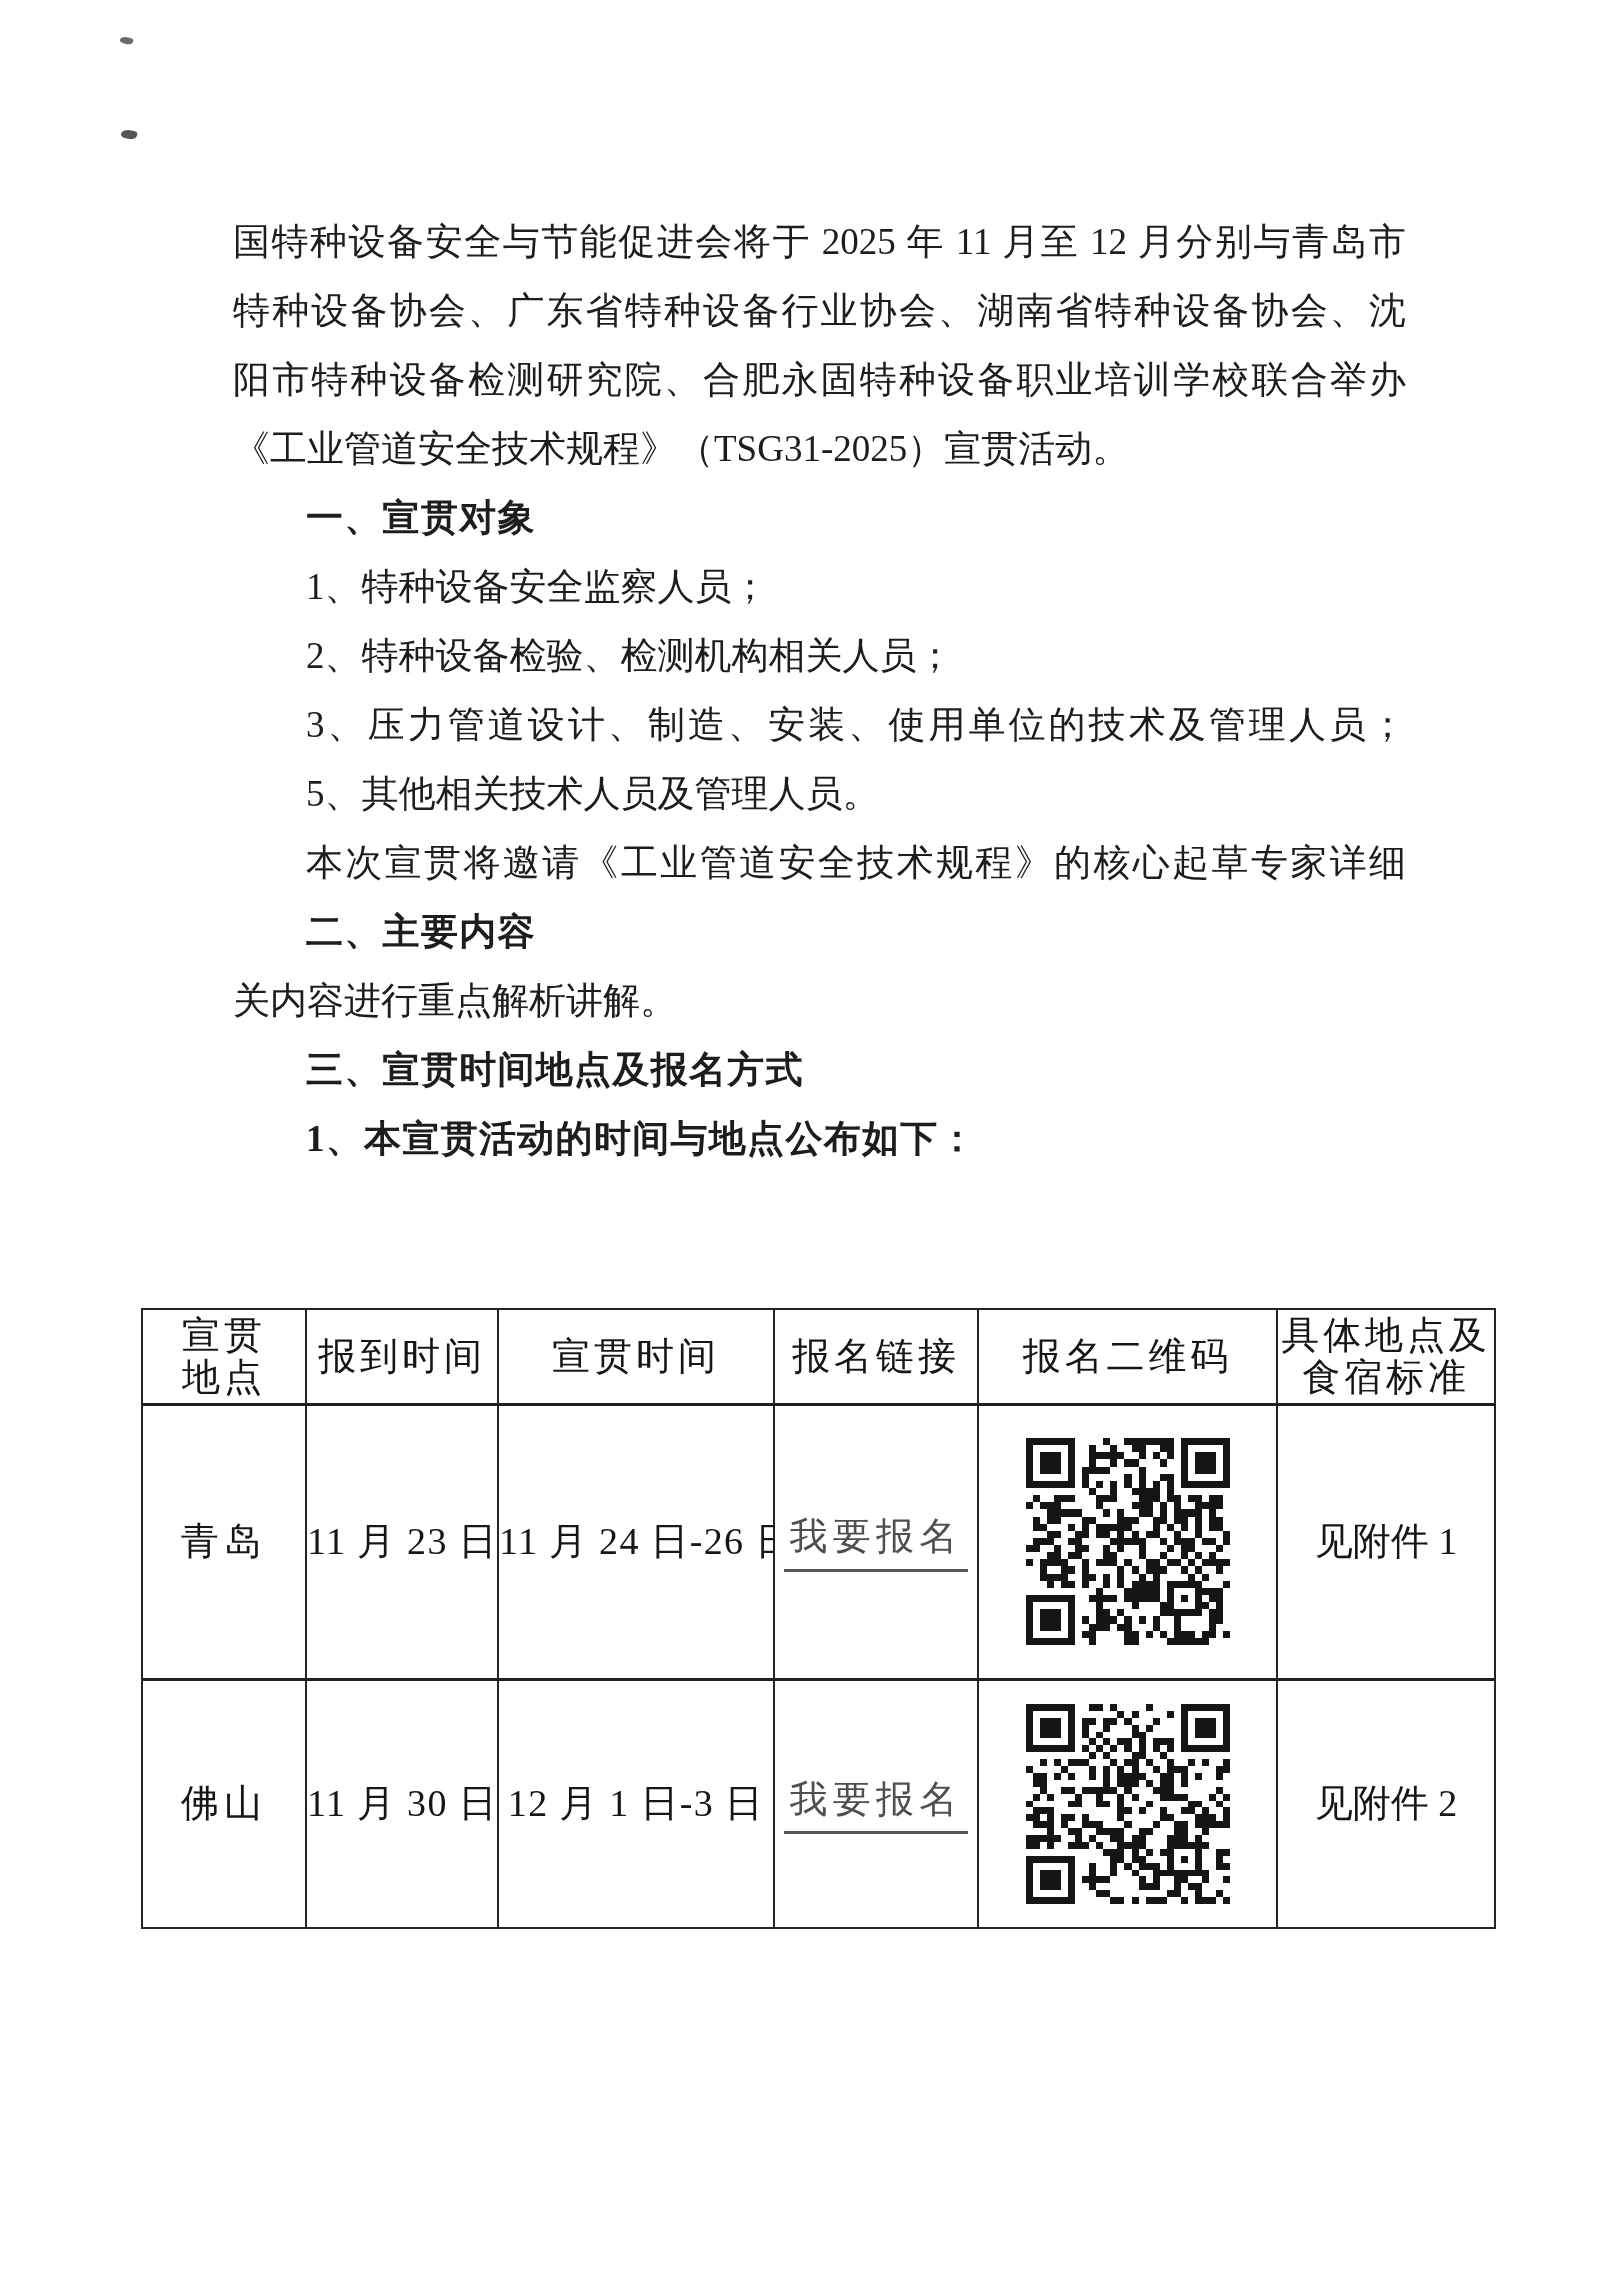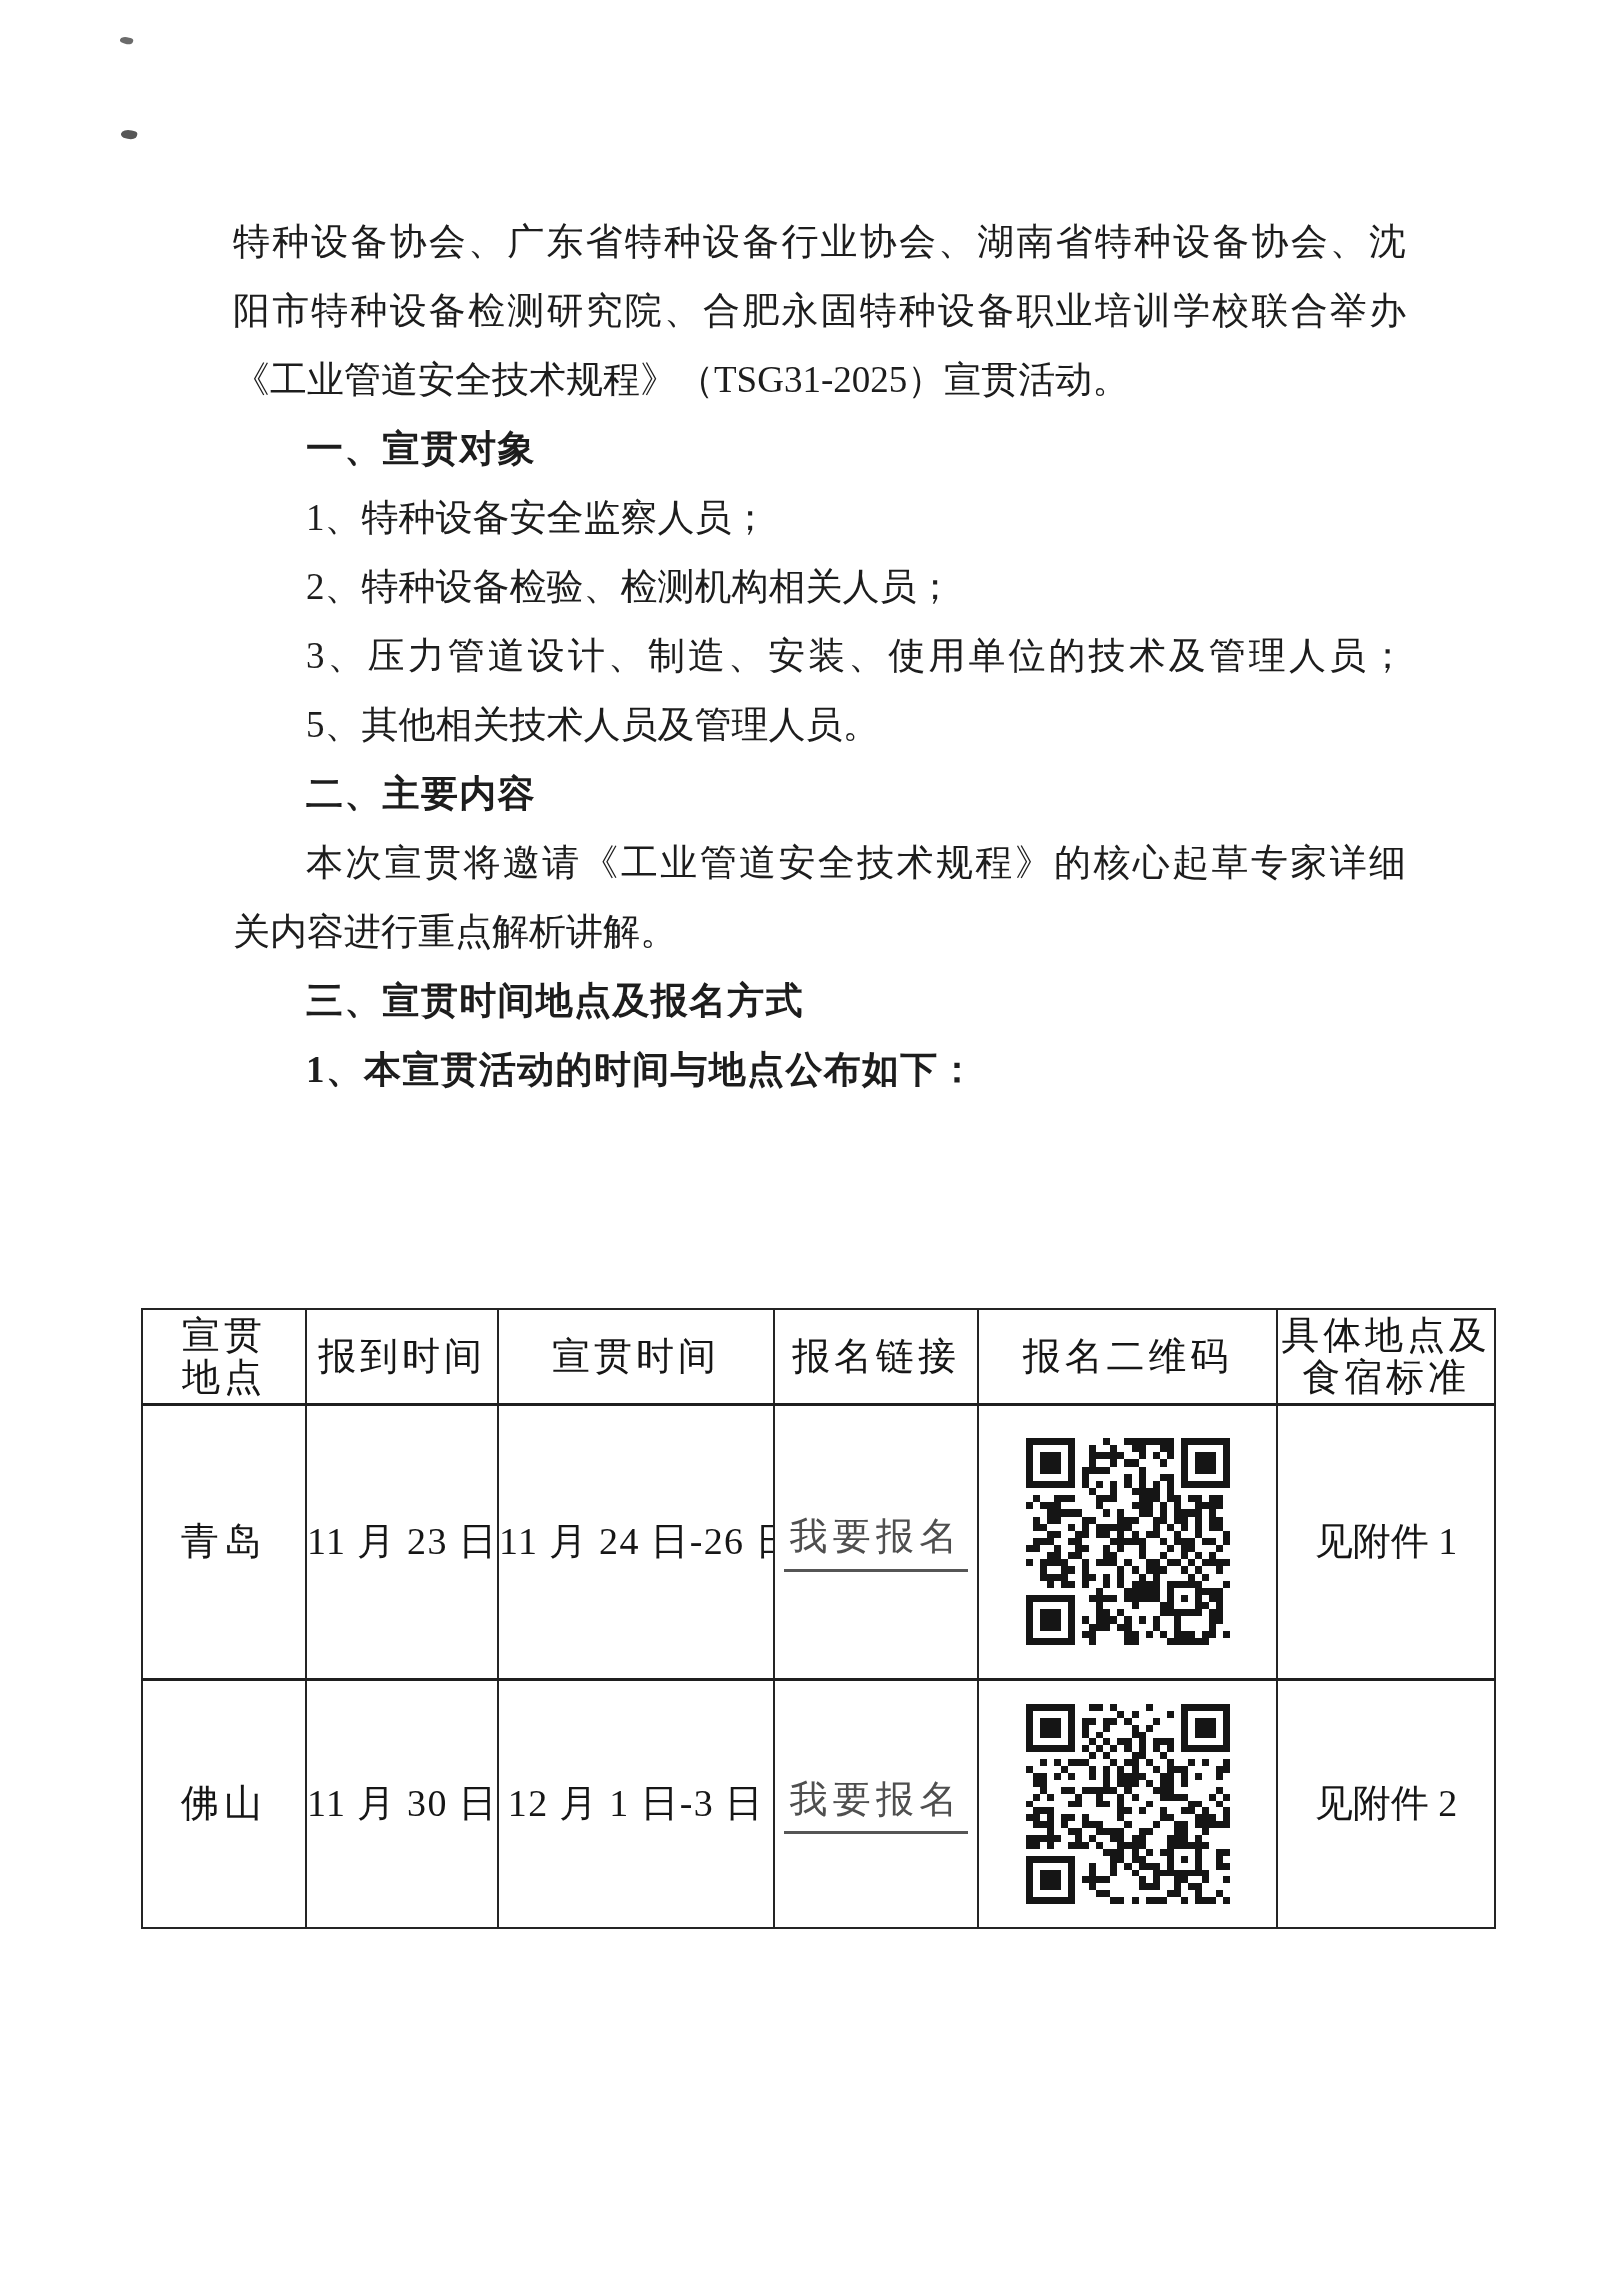--- a/index.html
+++ b/index.html
@@ -50,30 +50,31 @@
   .qrbox{display:flex;align-items:center;justify-content:center;}
   .qrbox svg{display:block;}
 </style>
 </head>
 <body>
 
 <div class="speck" id="speck-a"></div>
 <div class="speck" id="speck-b"></div>
 
 <div id="doc">
+    <div class="line justify">国特种设备安全与节能促进会将于 2025 年 11 月至 12 月分别与青岛市</div>
     <div class="line justify">特种设备协会、广东省特种设备行业协会、湖南省特种设备协会、沈</div>
     <div class="line justify">阳市特种设备检测研究院、合肥永固特种设备职业培训学校联合举办</div>
     <div class="line">《工业管道安全技术规程》（TSG31-2025）宣贯活动。</div>
     <div class="line indent h">一、宣贯对象</div>
     <div class="line indent">1、特种设备安全监察人员；</div>
     <div class="line indent">2、特种设备检验、检测机构相关人员；</div>
     <div class="line indent justify">3、压力管道设计、制造、安装、使用单位的技术及管理人员；</div>
     <div class="line indent">5、其他相关技术人员及管理人员。</div>
+    <div class="line indent justify">本次宣贯将邀请《工业管道安全技术规程》的核心起草专家详细</div>
     <div class="line indent h">二、主要内容</div>
-    <div class="line indent justify">本次宣贯将邀请《工业管道安全技术规程》的核心起草专家详细</div>
     <div class="line">关内容进行重点解析讲解。</div>
     <div class="line indent h">三、宣贯时间地点及报名方式</div>
     <div class="line indent h">1、本宣贯活动的时间与地点公布如下：</div>
   </div>
 
 <table id="grid">
   <colgroup>
     <col style="width:164px">
       <col style="width:192px">
       <col style="width:276px">

